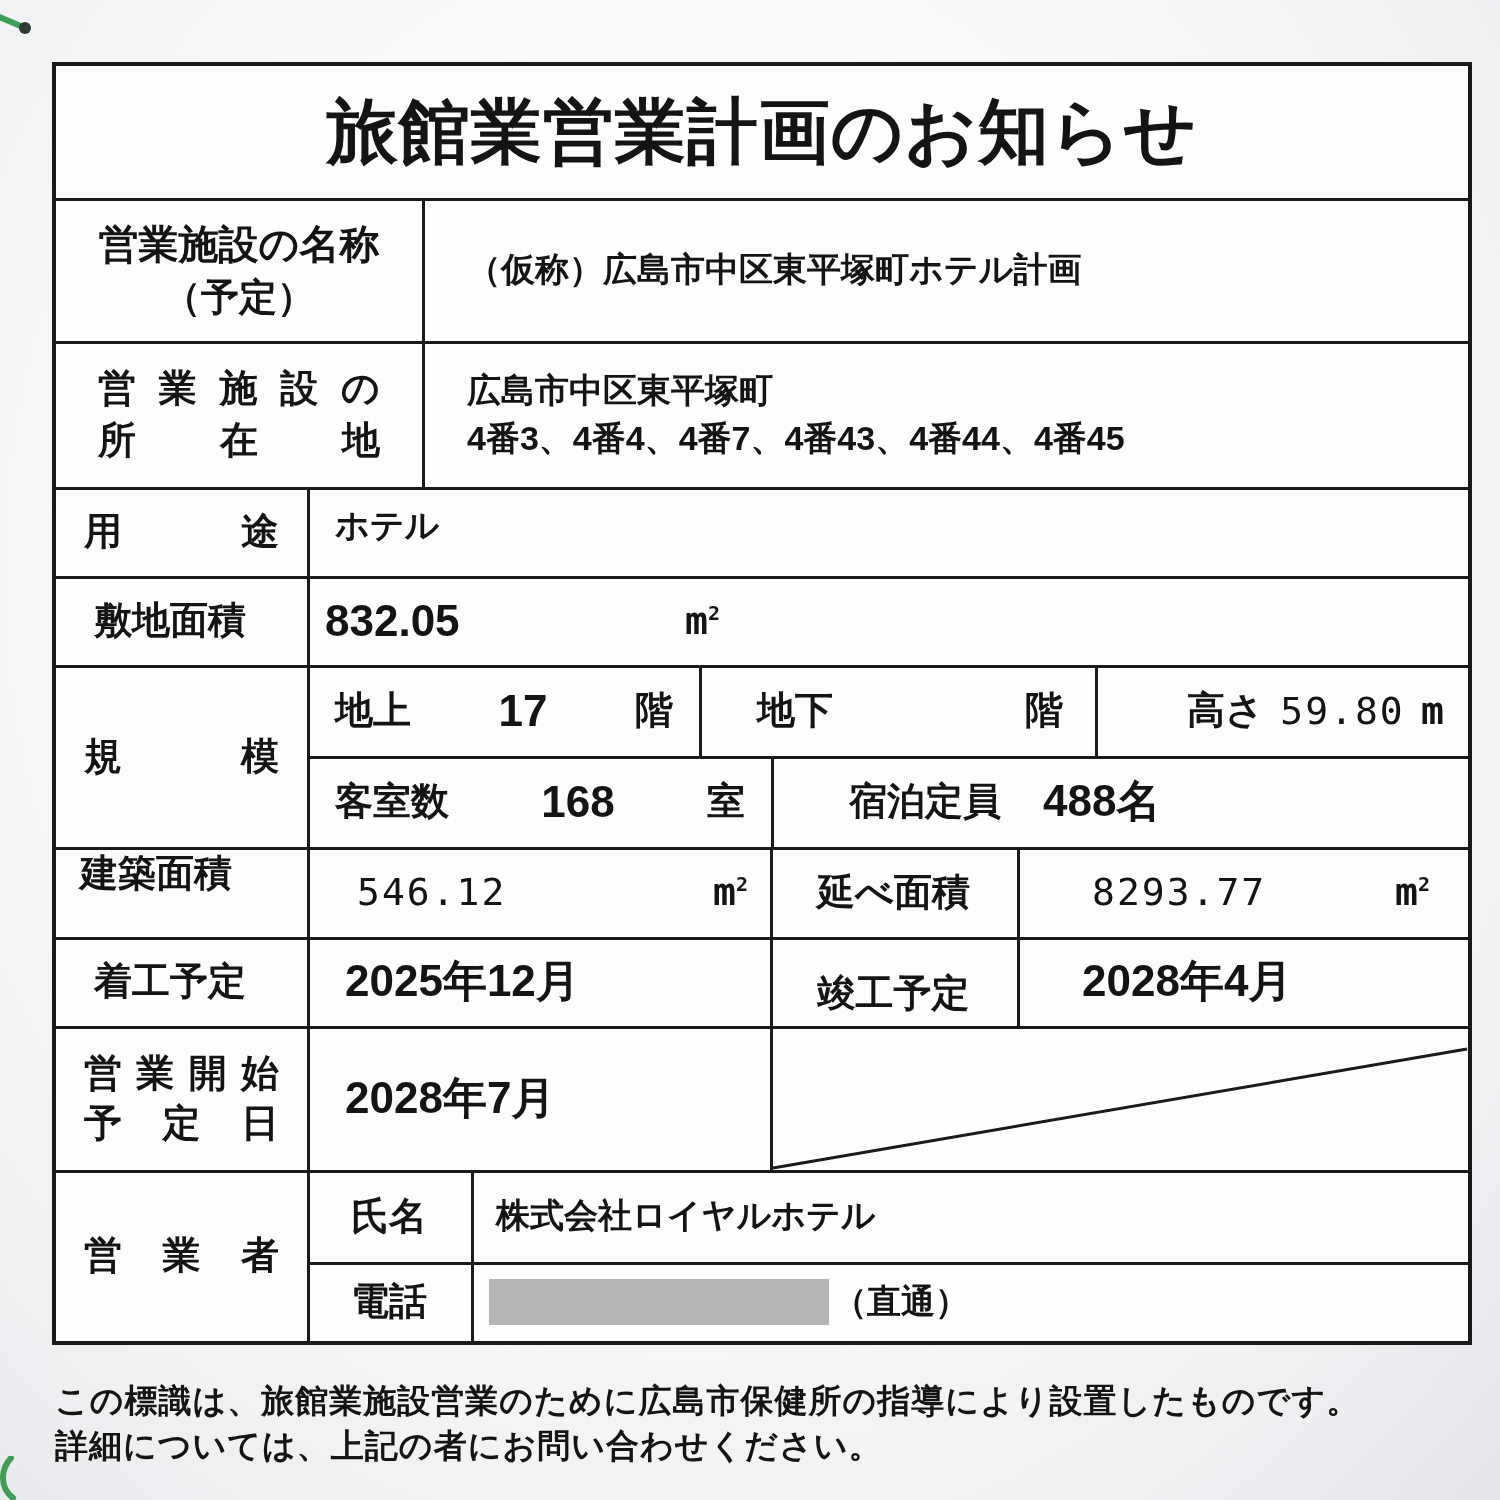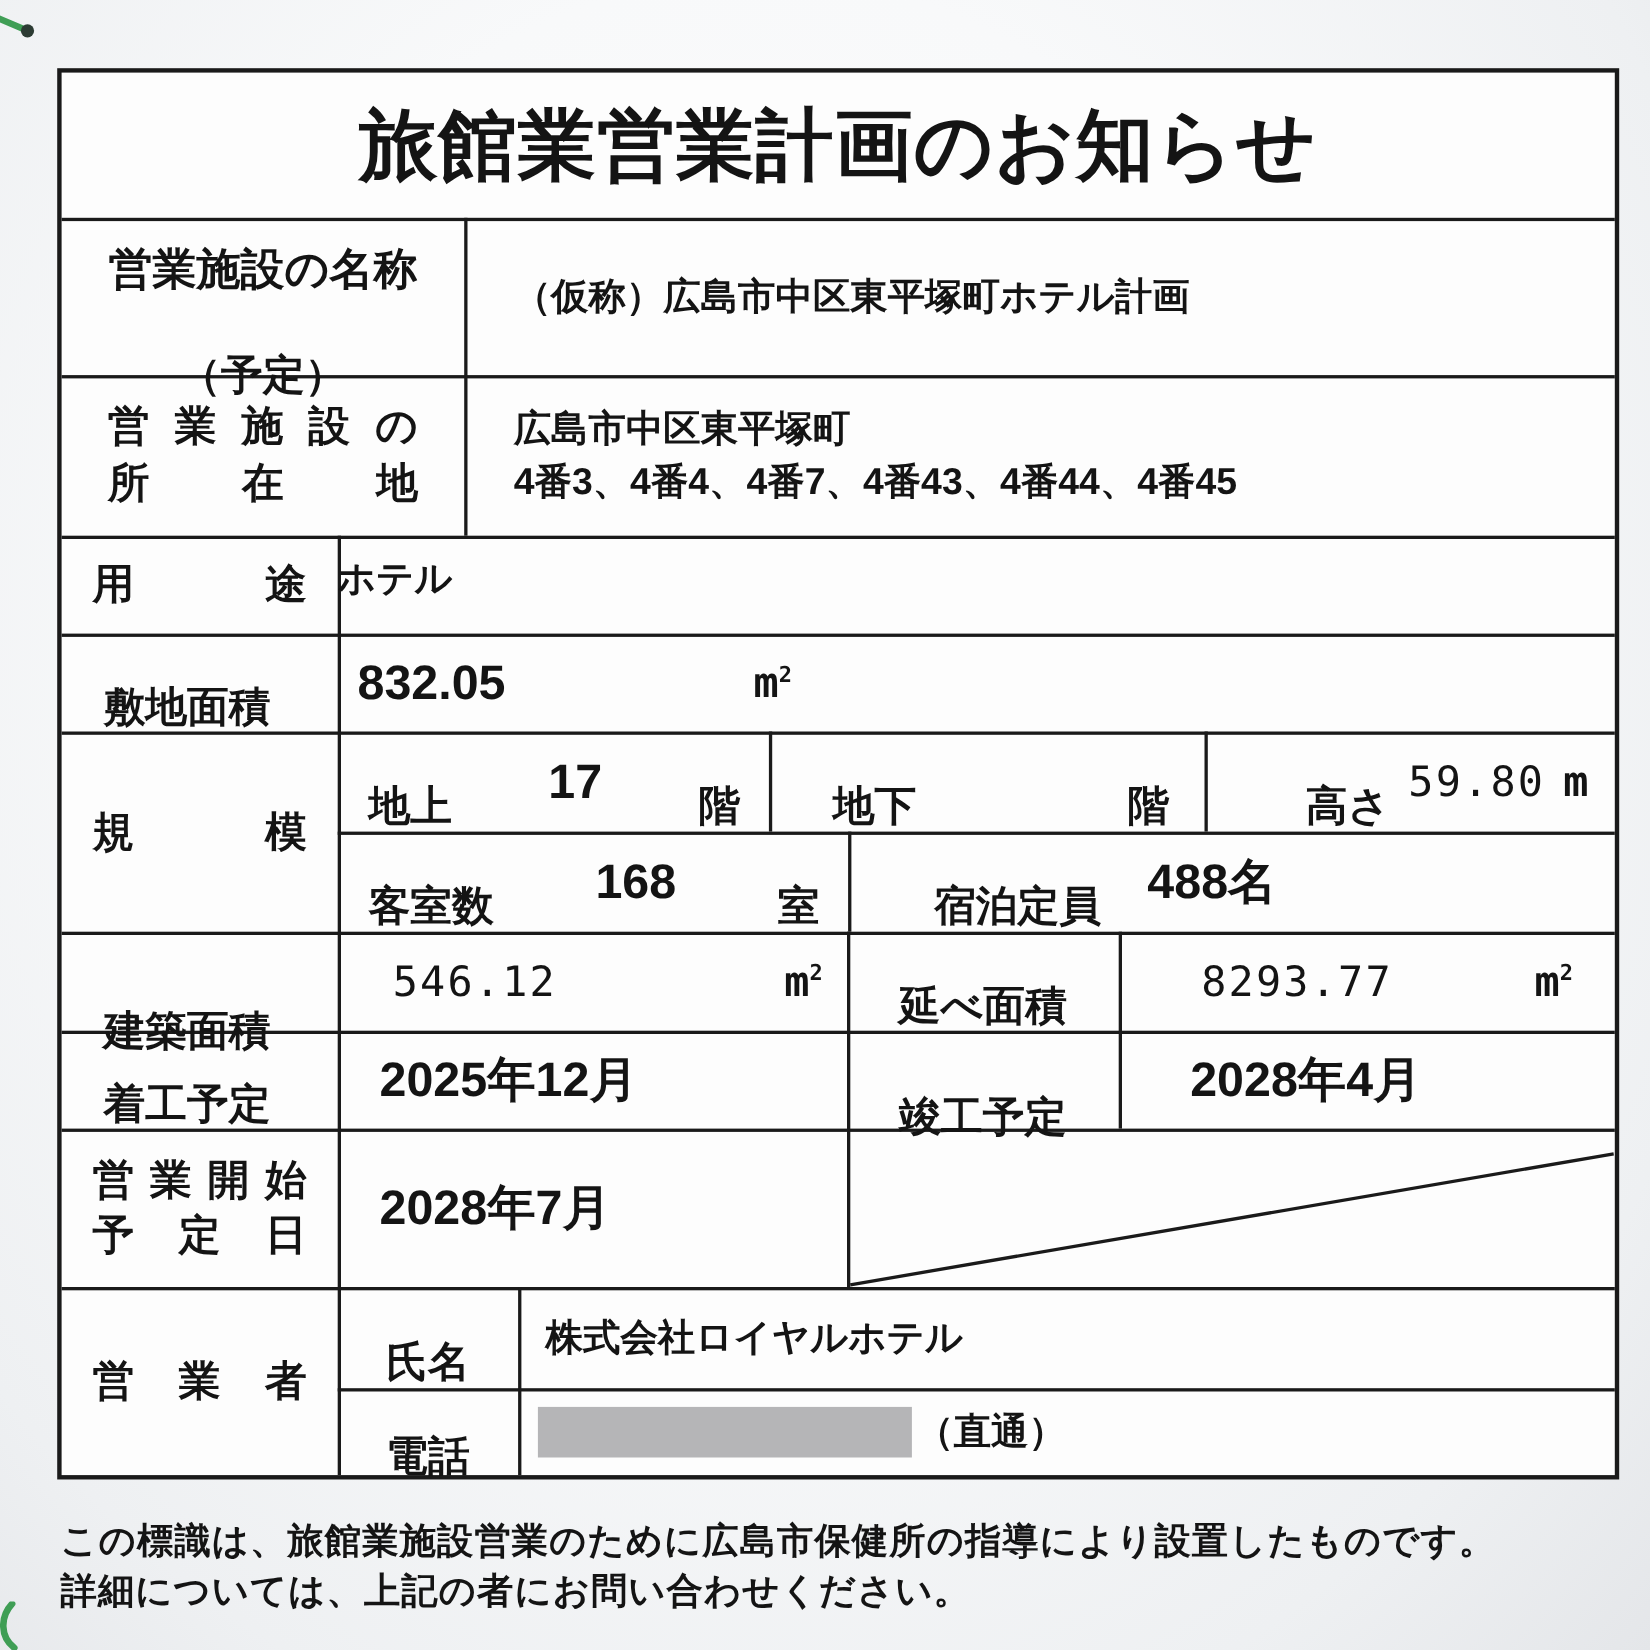--- a/index.html
+++ b/index.html
@@ -13,21 +13,21 @@
   }
   .board{
     position:absolute;left:52px;top:62px;width:1420px;height:1283px;
     border:4px solid #1a1a1a;background:#fdfdfd;box-sizing:border-box;
   }
   .hline,.vline{position:absolute;background:#1a1a1a;}
   .hline{height:3px;}
   .vline{width:3px;}
   .cell{position:absolute;display:flex;align-items:center;box-sizing:border-box;}
   .col{flex-direction:column;justify-content:center;}
-  .lbl{font-size:38px;font-weight:bold;margin-top:44px;}
+  .lbl{font-size:38px;font-weight:bold;}
   .val{font-size:34px;font-weight:bold;}
   .big{font-size:44px;font-weight:bold;}
   .mono{font-family:"DejaVu Sans Mono","Liberation Mono",monospace;font-weight:400;font-size:38px;letter-spacing:2px;}
   .m2{font-family:"DejaVu Sans Mono","Liberation Mono",monospace;font-weight:700;font-size:38px;}
   .m2 sup{font-size:20px;font-weight:700;}
   .jl{display:block;width:100%;text-align:justify;text-align-last:justify;font-size:38px;font-weight:bold;}
   .title{justify-content:center;font-size:71px;font-weight:900;letter-spacing:1px;}
   .between{justify-content:space-between;}
   .footer{position:absolute;left:55px;top:1378px;width:1410px;font-size:33px;font-weight:bold;line-height:45px;letter-spacing:1px;}
   .redact{width:340px;height:46px;background:#b5b5b7;margin-right:4px;}
@@ -87,21 +87,21 @@
       <span class="jl">所在地</span>
     </div>
     <div class="cell col" style="left:366px;top:275px;width:1046px;height:146px;padding-left:45px;align-items:flex-start;line-height:48px">
       <span class="val">広島市中区東平塚町</span>
       <span class="val">4番3、4番4、4番7、4番43、4番44、4番45</span>
     </div>
 
     <div class="cell" style="left:0;top:421px;width:251px;height:89px;padding:0 28px">
       <span class="jl">用途</span>
     </div>
-    <div class="cell" style="left:251px;top:421px;width:1161px;height:77px;">
+    <div class="cell" style="left:251px;top:421px;width:1161px;height:77px;padding-left:28px">
       <span class="val">ホテル</span>
     </div>
 
     <div class="cell" style="left:0;top:510px;width:251px;height:89px;padding-left:38px">
       <span class="lbl">敷地面積</span>
     </div>
     <div class="cell" style="left:251px;top:510px;width:1161px;height:89px;padding-left:18px">
       <span class="big" style="width:360px;display:inline-block">832.05</span>
       <span class="m2"><span>m</span><sup>2</sup></span>
     </div>
@@ -127,21 +127,21 @@
     <div class="cell between" style="left:251px;top:690px;width:464px;height:91px;padding:0 26px 0 28px">
       <span class="lbl">客室数</span>
       <span class="big">168</span>
       <span class="lbl">室</span>
     </div>
     <div class="cell" style="left:715px;top:690px;width:697px;height:91px;padding-left:78px;gap:42px">
       <span class="lbl">宿泊定員</span>
       <span class="nowrap"><span class="big">488</span><span class="big">名</span></span>
     </div>
 
-    <div class="cell" style="left:0;top:804px;width:299px;height:90px;padding-left:38px">
+    <div class="cell" style="left:0;top:762px;width:299px;height:90px;padding-left:24px">
       <span class="lbl">建築面積</span>
     </div>
     <div class="cell between" style="left:251px;top:781px;width:463px;height:90px;padding:0 22px 0 50px">
       <span class="mono">546.12</span>
       <span class="m2"><span>m</span><sup>2</sup></span>
     </div>
     <div class="cell" style="left:714px;top:781px;width:247px;height:90px;justify-content:center">
       <span class="lbl">延べ面積</span>
     </div>
     <div class="cell between" style="left:961px;top:781px;width:451px;height:90px;padding:0 38px 0 75px">

